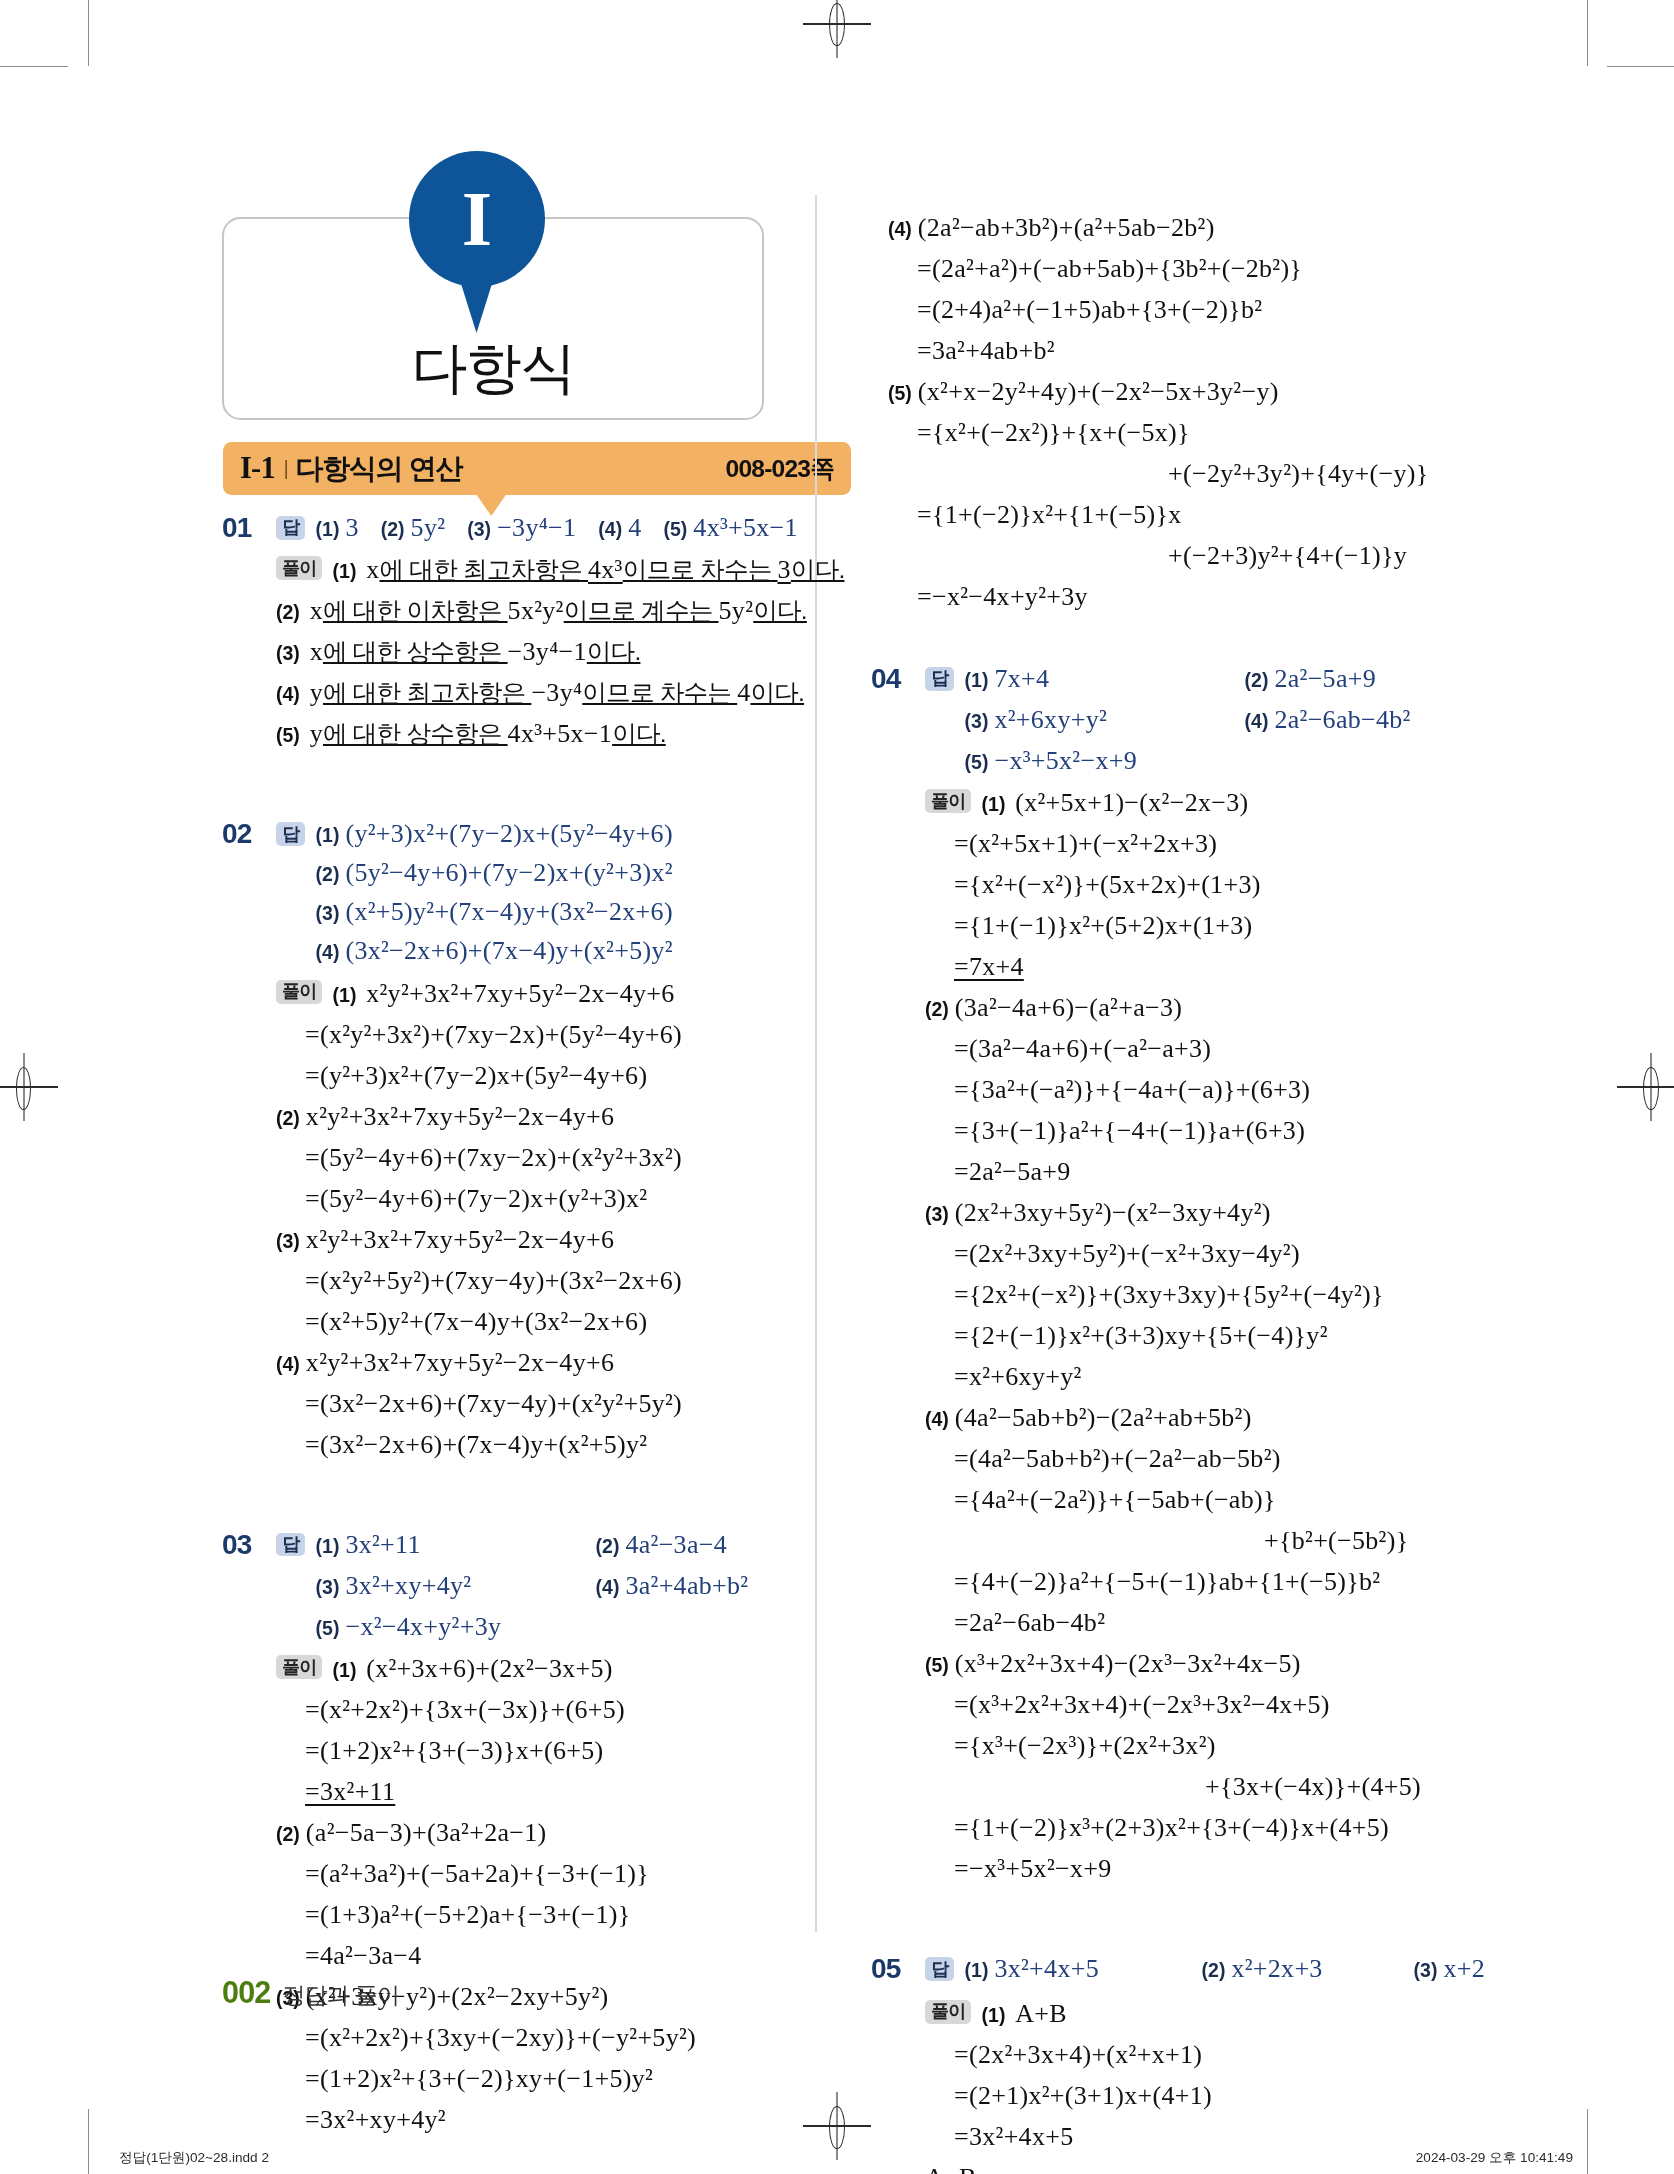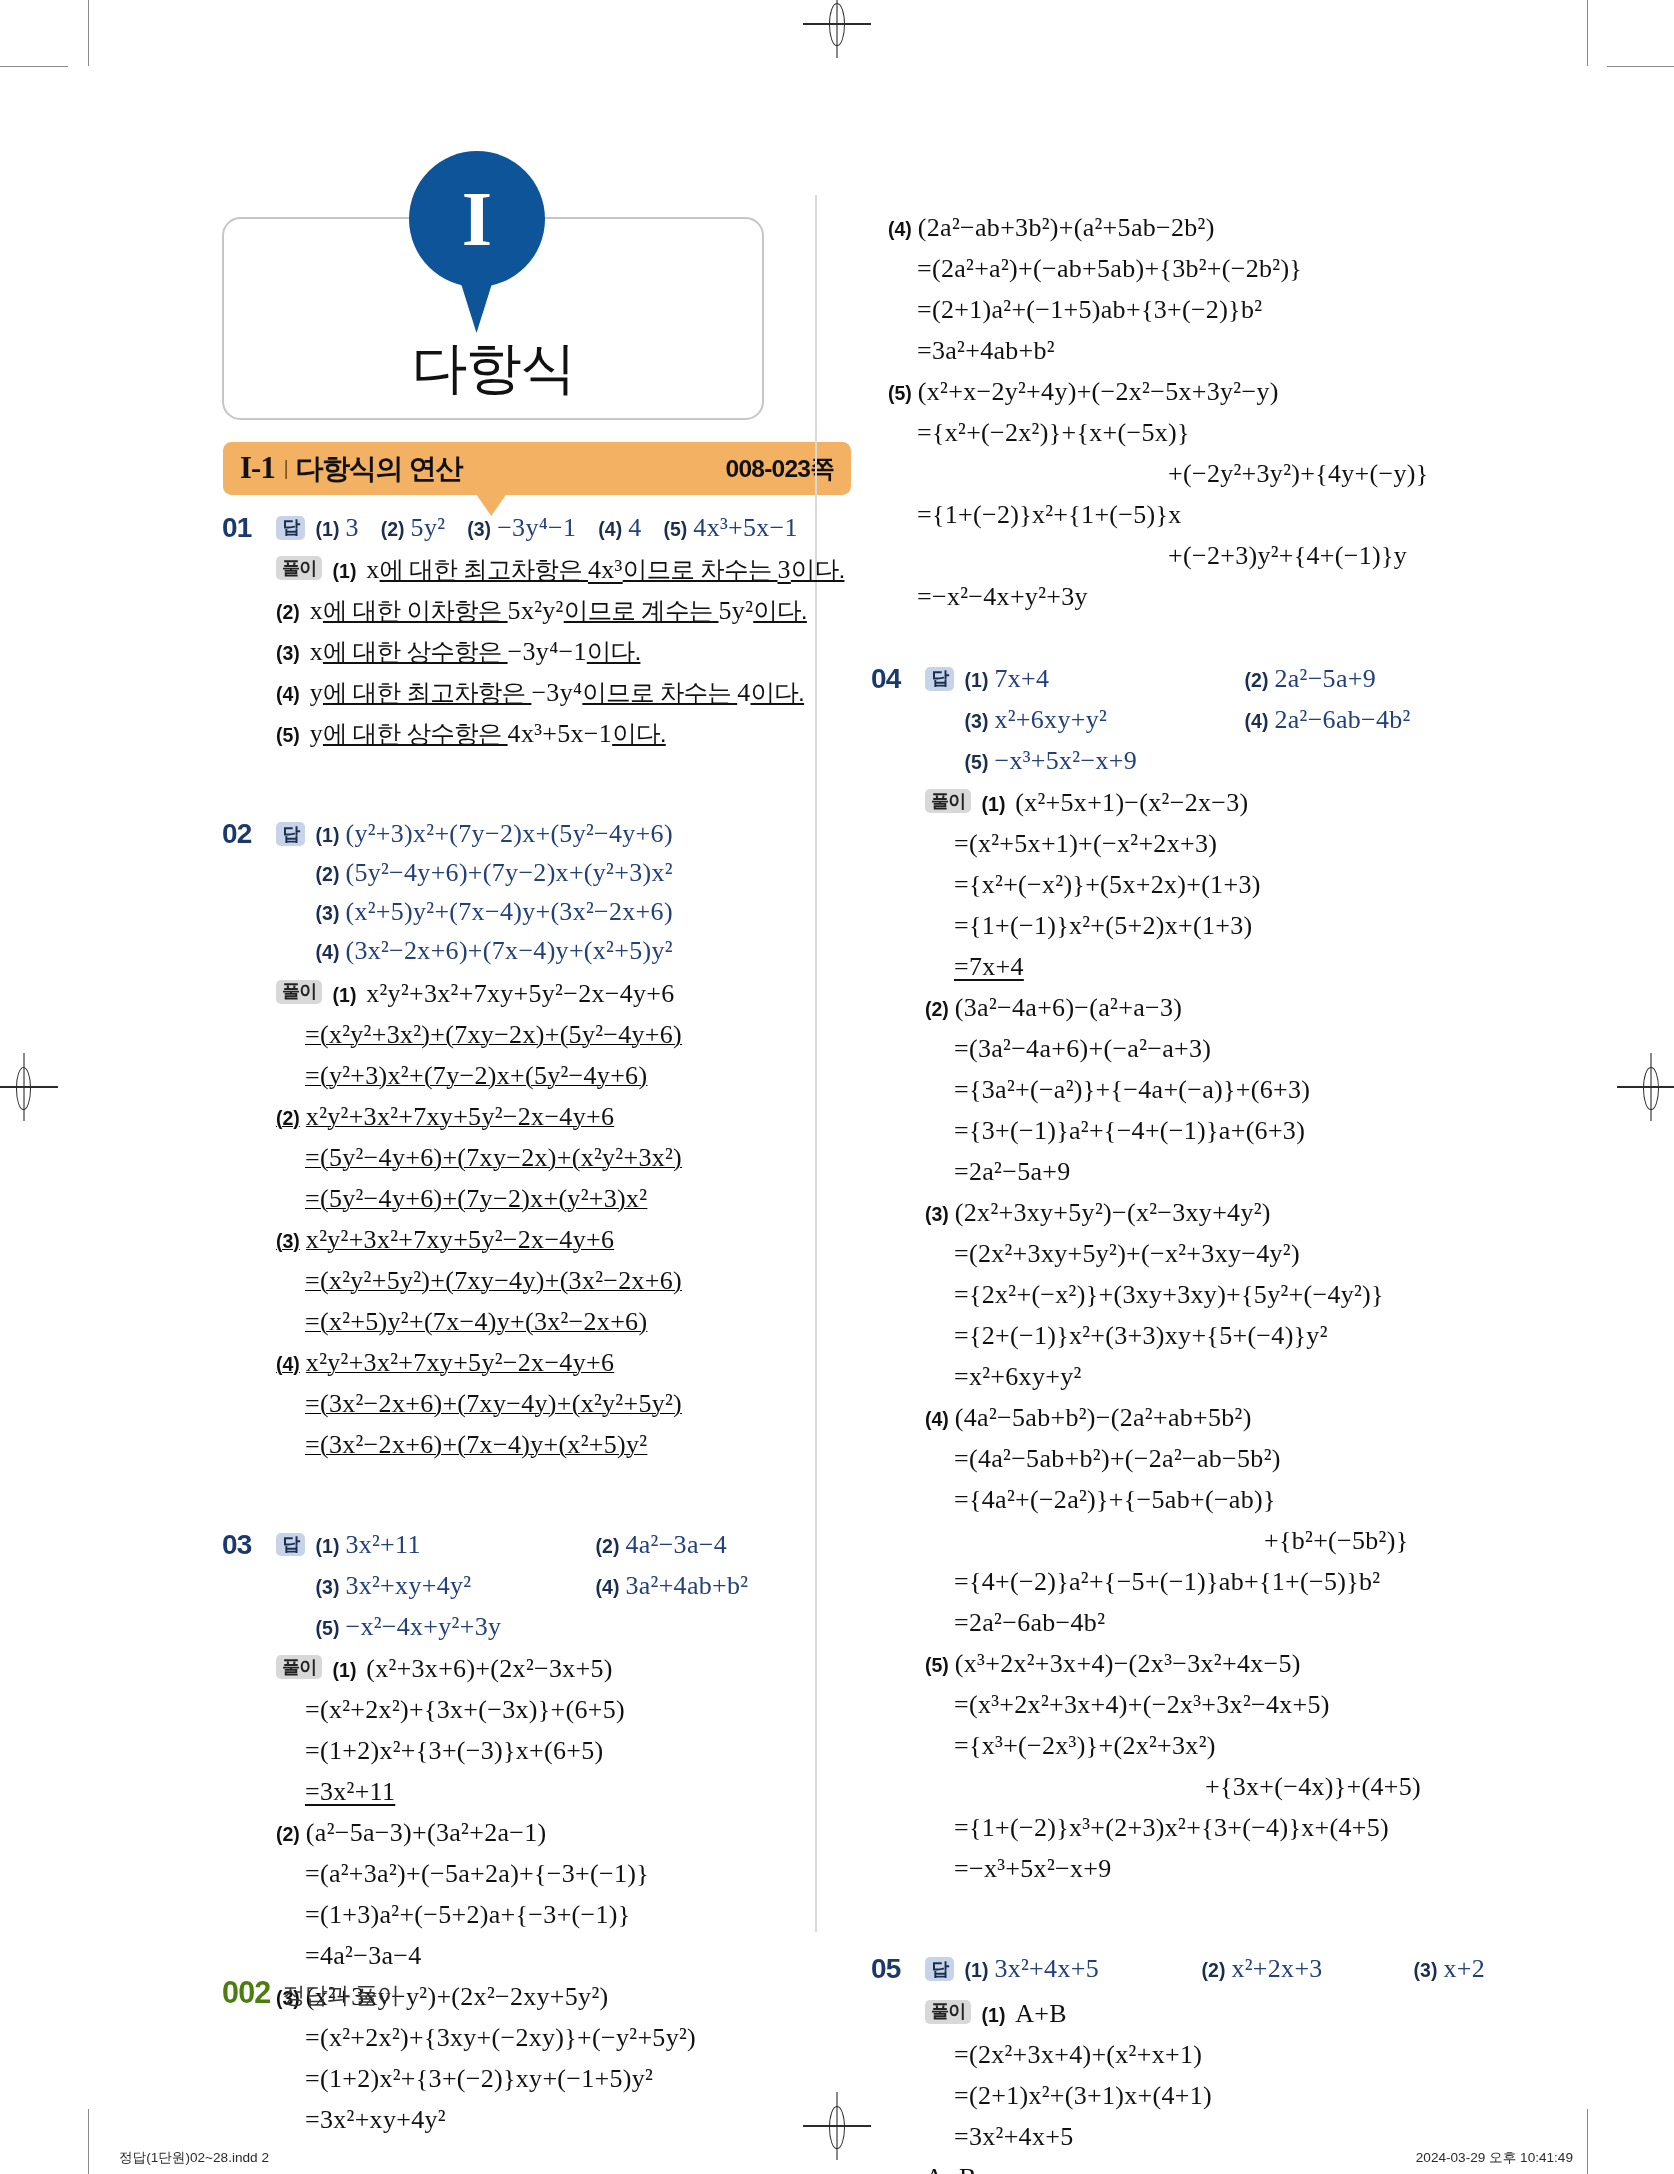--- a/index.html
+++ b/index.html
@@ -375,21 +375,21 @@
       </div>
       <div class="sol-head-row" style="margin-top:3.4px; padding-left:54px;">
         <div class="tag tag-solution">풀이</div>
         <div class="sol-body">
           <div class="sol-line">
             <span class="idx idx-dark">(1)</span>
             <span class="math">x²y²+3x²+7xy+5y²−2x−4y+6</span>
           </div>
         </div>
       </div>
-      <div style="padding-left:54px;text-decoration:underline;">
+      <div style="padding-left:54px;">
         <div class="sol-line indent-eq"><span class="math">=(x²y²+3x²)+(7xy−2x)+(5y²−4y+6)</span></div>
         <div class="sol-line indent-eq"><span class="math">=(y²+3)x²+(7y−2)x+(5y²−4y+6)</span></div>
         <div class="sol-line"><span class="idx idx-dark">(2)</span><span class="math">x²y²+3x²+7xy+5y²−2x−4y+6</span></div>
         <div class="sol-line indent-eq"><span class="math">=(5y²−4y+6)+(7xy−2x)+(x²y²+3x²)</span></div>
         <div class="sol-line indent-eq"><span class="math">=(5y²−4y+6)+(7y−2)x+(y²+3)x²</span></div>
         <div class="sol-line"><span class="idx idx-dark">(3)</span><span class="math">x²y²+3x²+7xy+5y²−2x−4y+6</span></div>
         <div class="sol-line indent-eq"><span class="math">=(x²y²+5y²)+(7xy−4y)+(3x²−2x+6)</span></div>
         <div class="sol-line indent-eq"><span class="math">=(x²+5)y²+(7x−4)y+(3x²−2x+6)</span></div>
         <div class="sol-line"><span class="idx idx-dark">(4)</span><span class="math">x²y²+3x²+7xy+5y²−2x−4y+6</span></div>
         <div class="sol-line indent-eq"><span class="math">=(3x²−2x+6)+(7xy−4y)+(x²y²+5y²)</span></div>
@@ -443,21 +443,21 @@
     </div>
 
   </div>
 
   <div class="col col-right">
 
     <div class="prob">
       <div style="padding-left:17px;margin-top:12px;">
         <div class="sol-line"><span class="idx idx-dark">(4)</span><span class="math">(2a²−ab+3b²)+(a²+5ab−2b²)</span></div>
         <div class="sol-line indent-eq"><span class="math">=(2a²+a²)+(−ab+5ab)+{3b²+(−2b²)}</span></div>
-        <div class="sol-line indent-eq"><span class="math">=(2+1)a²+(−1+5)ab+{3+(−2)}b²</span></div>
+        <div class="sol-line indent-eq"><span class="math">=(2+4)a²+(−1+5)ab+{3+(−2)}b²</span></div>
         <div class="sol-line indent-eq"><span class="math">=3a²+4ab+b²</span></div>
         <div class="sol-line"><span class="idx idx-dark">(5)</span><span class="math">(x²+x−2y²+4y)+(−2x²−5x+3y²−y)</span></div>
         <div class="sol-line indent-eq"><span class="math">={x²+(−2x²)}+{x+(−5x)}</span></div>
         <div class="sol-line indent-far"><span class="math">+(−2y²+3y²)+{4y+(−y)}</span></div>
         <div class="sol-line indent-eq"><span class="math">={1+(−2)}x²+{1+(−5)}x</span></div>
         <div class="sol-line indent-far"><span class="math">+(−2+3)y²+{4+(−1)}y</span></div>
         <div class="sol-line indent-eq"><span class="math">=−x²−4x+y²+3y</span></div>
       </div>
     </div>
 

